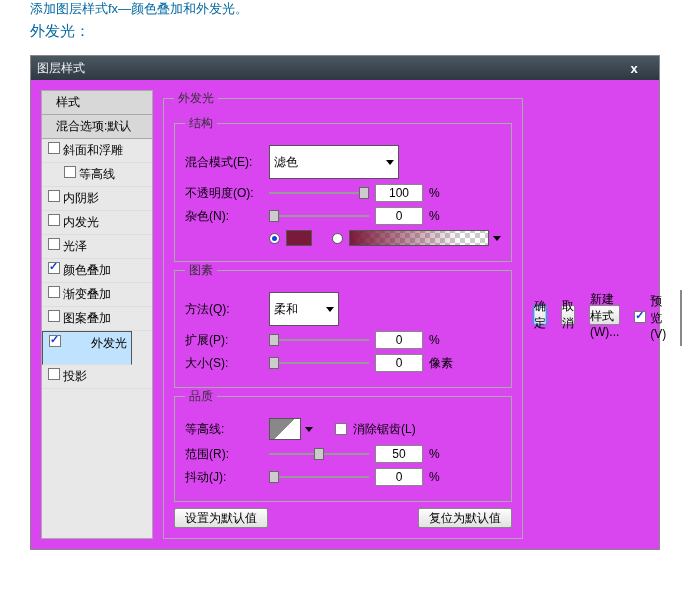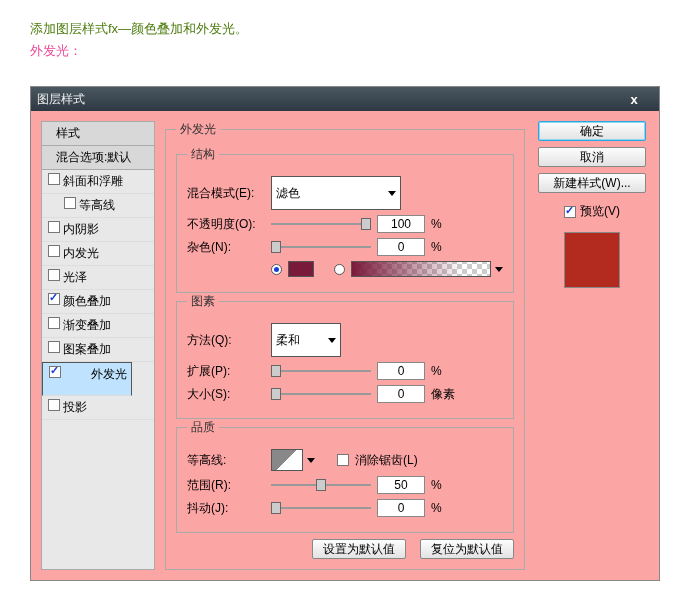--- a/index.html
+++ b/index.html
@@ -1,19 +1,19 @@
 <!DOCTYPE html>
 <html><head>
 <meta charset="utf-8">
 <style>
 *{box-sizing:border-box;margin:0;padding:0;font-family:"Microsoft YaHei",SimSun,sans-serif;font-size:12px}
 body{background:#fff;padding:0}
-.intro{padding:20px 30px 4px;color:#4d7c0f;font-size:13px}
-.intro2{padding:0 30px 14px;color:#ec4899;font-size:13px}
-.dialog{margin:12px 30px;width:630px;background:#fca5a5;border:1px solid #888}
+.intro{padding:0 30px 4px;color:#0369a1;font-size:13px}
+.intro2{padding:0 30px 14px;color:#0369a1;font-size:15px}
+.dialog{margin:0 30px;width:630px;background:#d946ef;border:1px solid #888}
 .titlebar{height:24px;background:linear-gradient(#4a5862,#2e3842);display:flex;align-items:center;padding:0 6px;color:#eee}
 .ttl{flex:1;font-size:12px}
 .closebtn{width:38px;height:18px;display:flex;align-items:center;justify-content:center;color:#fff;font-size:13px;font-weight:bold}
 .body{display:flex;padding:10px;gap:10px}
 .sidebar{width:116px;border:1px solid #aaa;background:#e8e8e8}
 .sidebar .hdr{background:#d8d8d8;padding:3px 14px;border-bottom:1px solid #aaa}
 .sidebar .row{padding:3px 4px 3px 6px;border-bottom:1px solid #ddd;display:flex;align-items:flex-start;gap:3px;cursor:pointer}
 .sidebar .row.sel{background:#bfe3ff}
 .sidebar .indent{padding-left:22px}
 .cb{width:12px;height:12px;flex-shrink:0;display:inline-block;border:1px solid #777;background:#fff;position:relative}
@@ -32,23 +32,23 @@
 .thumb{position:absolute;top:1px;width:10px;height:12px;background:#ccc;border:1px solid #666}
 .radio{width:11px;height:11px;border:1px solid #555;border-radius:50%;display:inline-flex;align-items:center;justify-content:center;background:#fff}
 .radio.on::after{content:"";width:5px;height:5px;background:#1a3fd6;border-radius:50%}
 .swatch{width:26px;height:16px;border:1px solid #555;background:#7a1a3a}
 .grad{width:140px;height:16px;border:1px solid #555;background:linear-gradient(to right,#7a1a3a,rgba(122,26,58,0) 80%),repeating-conic-gradient(#ccc 0 25%,#fff 0 50%) 0/10px 10px}
 .gradwrap{display:flex;align-items:center}
 .gradwrap .caret{margin-left:4px}
 .contour{width:32px;height:22px;border:1px solid #555;background:linear-gradient(135deg,#888 49%,#fff 49%)}
 .contourwrap{display:flex;align-items:center}
 .contourwrap .caret{margin-left:4px}
-.btnrow{display:flex;gap:14px;justify-content:flex-end;margin-top:6px}
+.btnrow{display:flex;gap:14px;justify-content:space-between;margin-top:6px}
 .btn{height:20px;padding:0 10px;background:linear-gradient(#fdfdfd,#e2e2e2);border:1px solid #888;border-radius:2px;display:inline-flex;align-items:center;cursor:pointer}
-.right{width:116px;display:flex;flex-direction:column;gap:6px;align-items:center}
+.right{width:116px;display:flex;flex-direction:row;gap:14px;align-items:center}
 .rbtn{width:108px;height:20px;background:linear-gradient(#fdfdfd,#e2e2e2);border:1px solid #888;border-radius:2px;display:flex;align-items:center;justify-content:center;cursor:pointer}
 .rbtn.primary{border:1px solid #2aa7e0;box-shadow:inset 0 0 0 1px #8fd6f5}
 .prevrow{display:flex;align-items:center;gap:4px;margin-top:4px}
 .preview{width:56px;height:56px;background:#b22b1e;border:1px solid #888;margin-top:6px}
 </style>
 </head>
 <body>
 
 <div class="intro">添加图层样式fx—颜色叠加和外发光。</div>
 <div class="intro2">外发光：</div>

